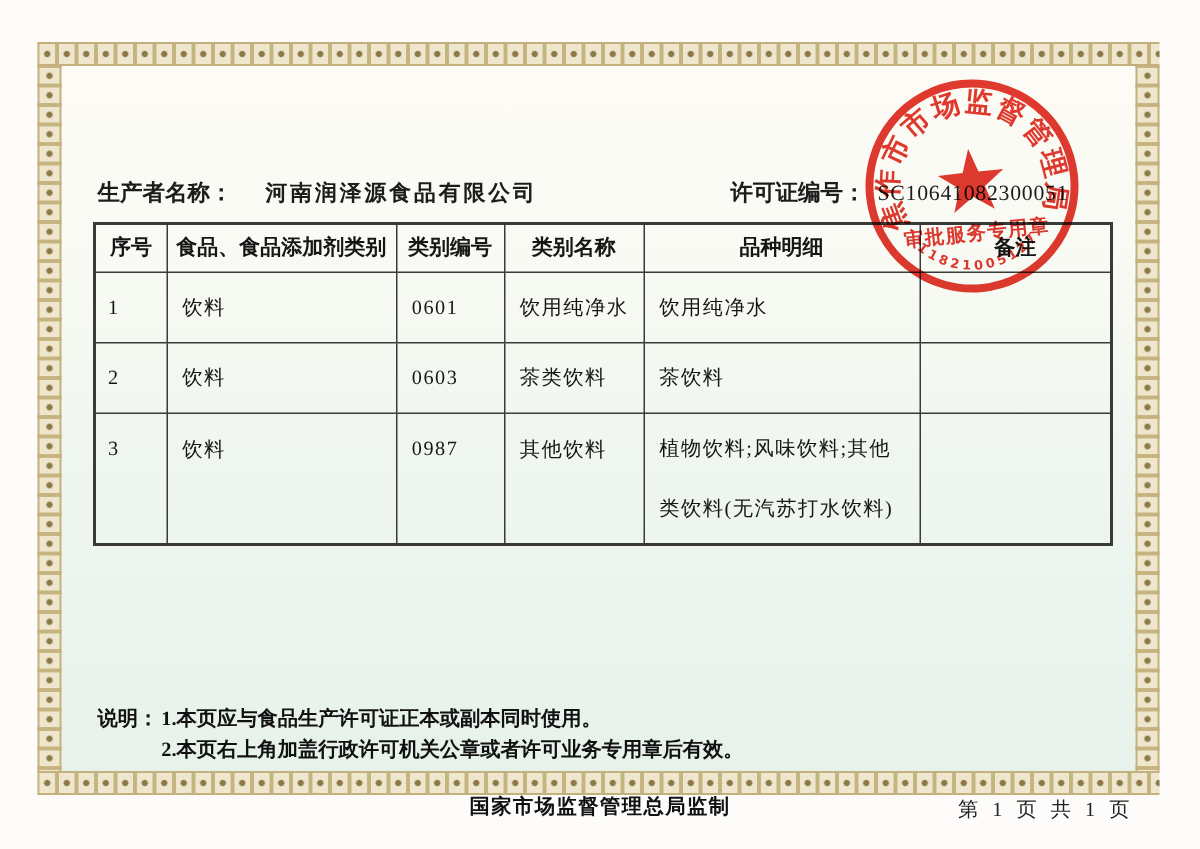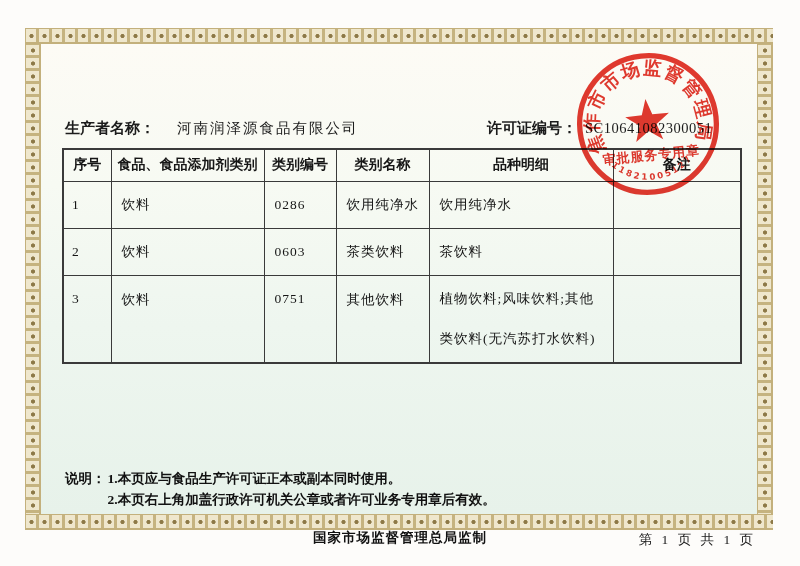--- a/index.html
+++ b/index.html
@@ -29,21 +29,21 @@
   .orn.top    { left:25px; top:28px;  width:748px; }
   .orn.bottom { left:25px; top:514px; width:748px; }
   .orn.left   { left:25px; top:44px;  height:470px; }
   .orn.right  { left:757px; top:44px; height:470px; }
 
   .doc-title { position:absolute; left:0; right:60px; top:60px; text-align:center;
     font-size:34px; font-weight:700; color:#8b8160; letter-spacing:4px; }
 
   .meta-row { position:absolute; left:65px; top:119px; width:680px; height:26px; font-size:15px; color:#1c1c1c; }
   .meta-label { font-weight:700; }
-  .producer-value { font-weight:400; font-size:14.5px; margin-left:22px; letter-spacing:2px; }
+  .producer-value { font-weight:700; font-size:14.5px; margin-left:22px; letter-spacing:2px; }
   .license-group { position:absolute; left:422px; top:0; }
   .license-value { font-weight:400; font-size:14.5px; margin-left:8px; letter-spacing:.5px; }
 
   table.license-table { position:absolute; left:62px; top:148px; width:678px;
     border-collapse:collapse; table-layout:fixed; font-size:13.5px; color:#161616;
     border:2px solid #3a3a3a; }
   .license-table th, .license-table td { border:1.5px solid #3a3a3a; vertical-align:middle; }
   .license-table th { font-weight:700; font-size:14px; text-align:center; height:32px; padding:2px; }
   .license-table td { padding:3px 6px 3px 10px; letter-spacing:1px; }
   tr.r1 td { height:47px; }
@@ -99,37 +99,37 @@
         <th>类别编号</th>
         <th>类别名称</th>
         <th>品种明细</th>
         <th>备注</th>
       </tr>
     </thead>
     <tbody>
       <tr class="r1">
         <td class="c-seq">1</td>
         <td>饮料</td>
-        <td>0286</td>
+        <td>0601</td>
         <td>饮用纯净水</td>
         <td class="c-detail">饮用纯净水</td>
         <td></td>
       </tr>
       <tr class="r2">
         <td class="c-seq">2</td>
         <td>饮料</td>
         <td>0603</td>
         <td>茶类饮料</td>
         <td class="c-detail">茶饮料</td>
         <td></td>
       </tr>
       <tr class="r3">
         <td class="c-seq plain">3</td>
         <td class="plain">饮料</td>
-        <td class="plain">0751</td>
+        <td class="plain">0987</td>
         <td class="plain">其他饮料</td>
         <td class="c-detail">植物饮料;风味饮料;其他类饮料(无汽苏打水饮料)</td>
         <td></td>
       </tr>
     </tbody>
   </table>
 
   <div class="notes">
     <span class="notes-label">说明：</span>
     <span class="notes-lines">

